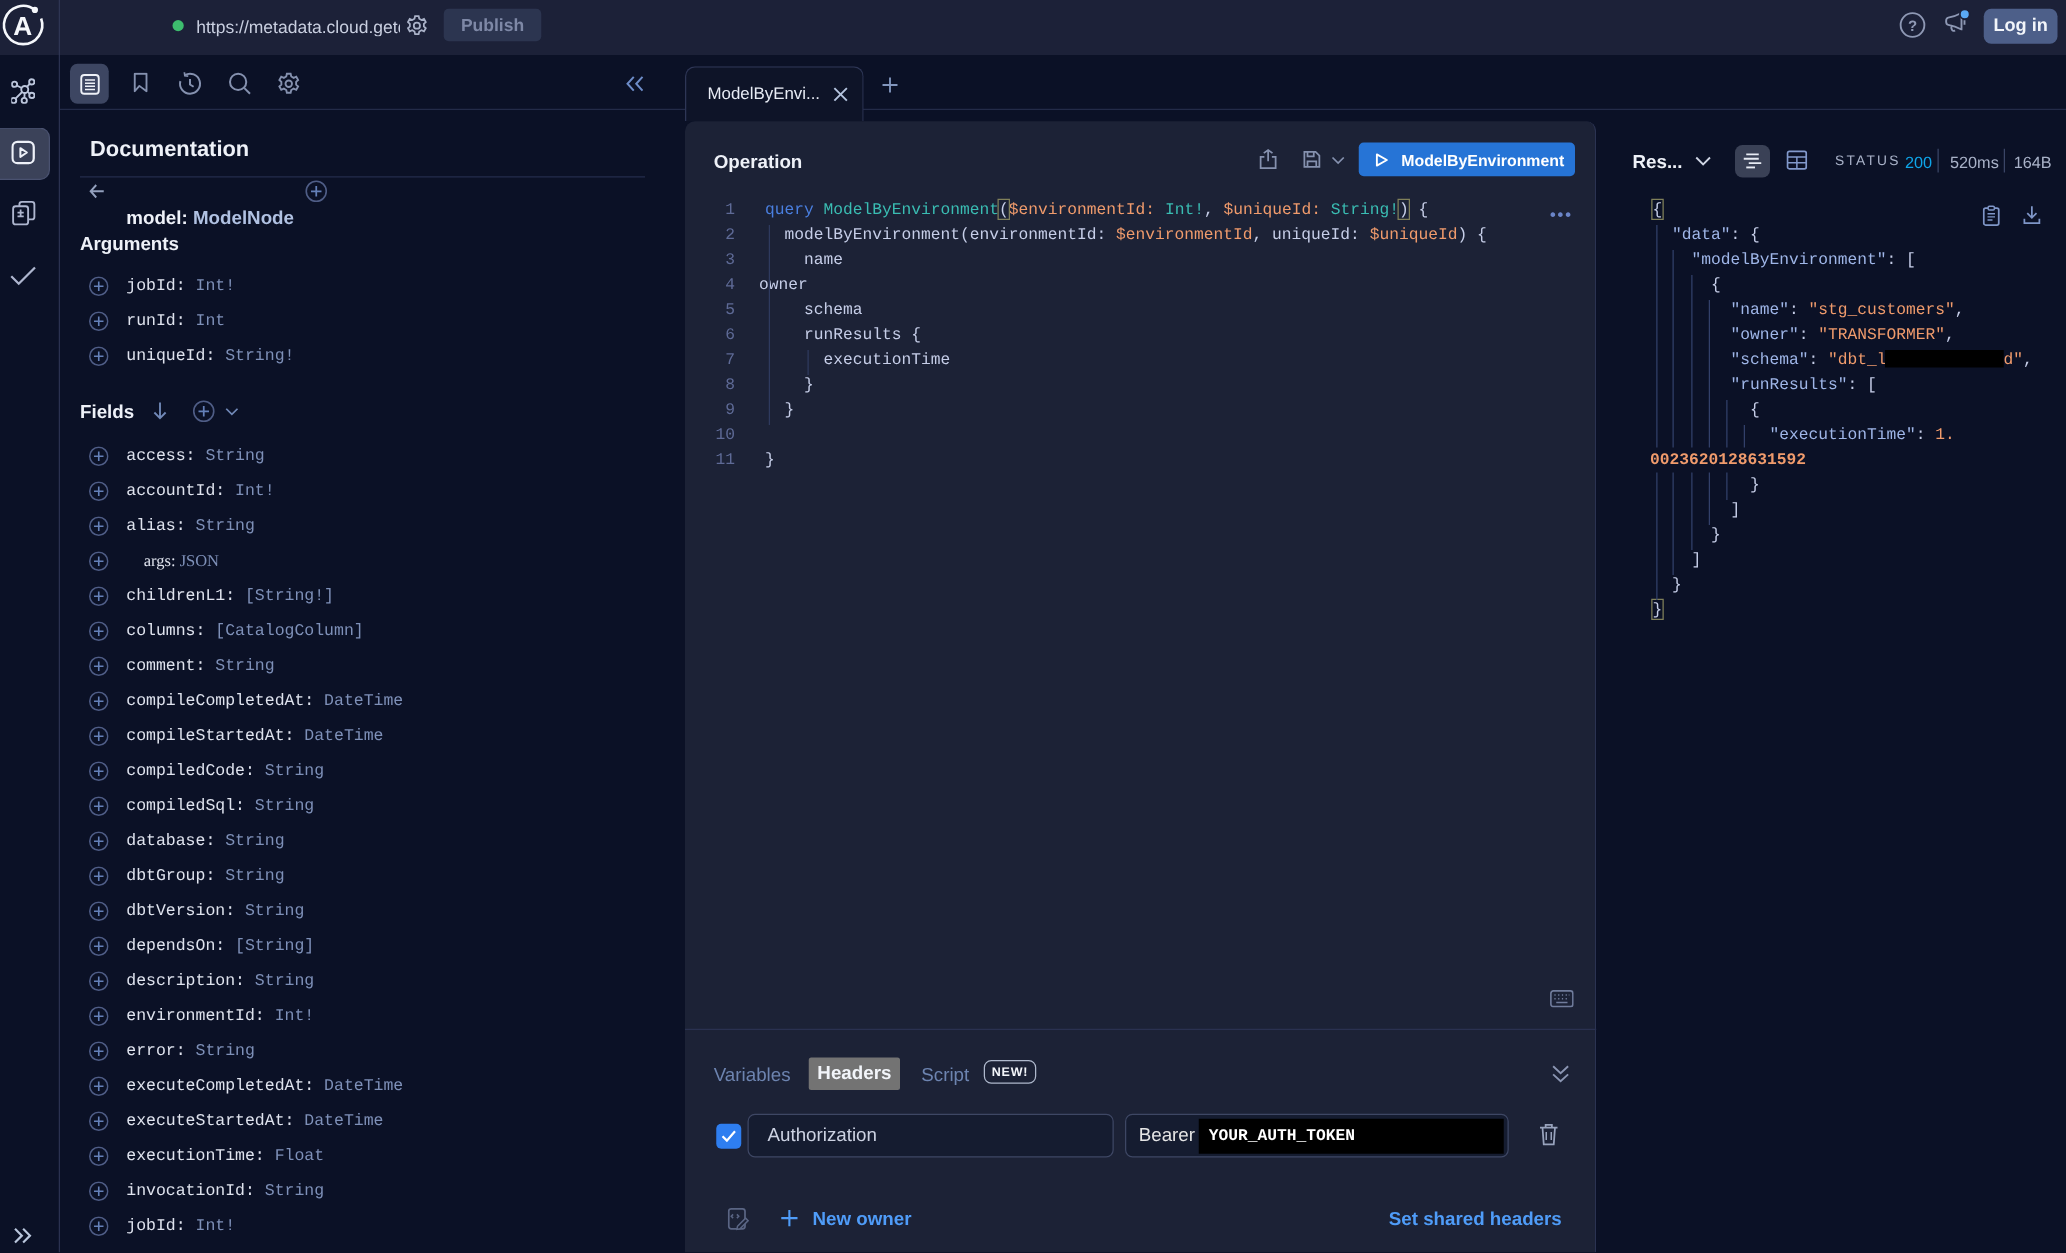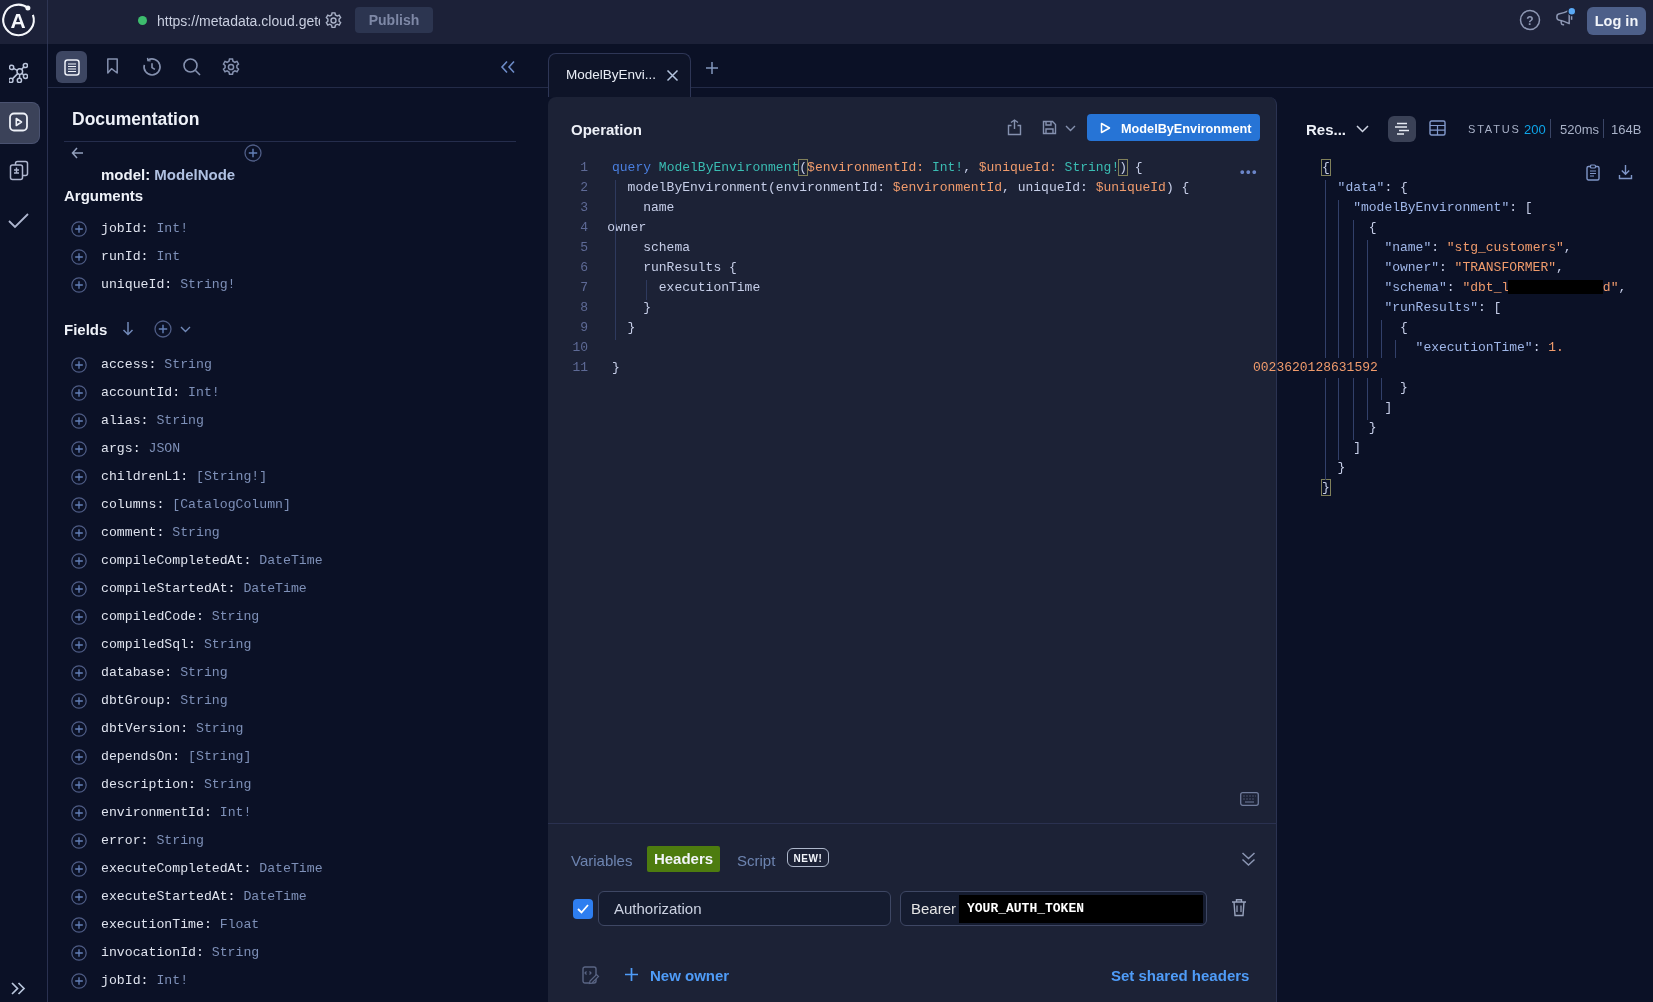--- a/index.html
+++ b/index.html
@@ -32,21 +32,21 @@
 #card { position:absolute; left:548px; top:97px; width:729px; height:905px; background:#1c2236; border-right:1px solid #2b3352; border-radius:8px 8px 0 0; }
 .codeline { position:absolute; left:0; font-size:13px; white-space:pre; color:#c6cee8; }
 .lnum { position:absolute; font-size:13px; color:#5e6a96; text-align:right; width:20px; }
 .kw { color:#4a7fe0; }
 .teal { color:#3abdb3; }
 .orange { color:#f09b6c; }
 .bbox { outline:1px solid #80805a; outline-offset:0px; }
 .guide { position:absolute; width:1px; background:#2e3a5e; }
 
 .btab { color:#6d84b0; font-size:15px; }
-#hpill { position:absolute; left:647px; top:846px; width:73px; height:26px; background:#4d7c0f; border-radius:2px; color:#f2f5fa; font-size:15px; font-weight:bold; text-align:center; line-height:26px; }
+#hpill { position:absolute; left:647px; top:846px; width:73px; height:26px; background:#737373; border-radius:2px; color:#f2f5fa; font-size:15px; font-weight:bold; text-align:center; line-height:26px; }
 .inputbox { position:absolute; height:35px; border:1px solid #3e4764; border-radius:6px; background:#151c30; }
 .bluelink { color:#4f9cf8; font-size:15px; font-weight:bold; }
 
 .jline { position:absolute; font-size:13px; white-space:pre; color:#c6cee8; }
 .jkey { color:#9fb6e8; }
 .jstr { color:#f09b6c; }
 .jguide { position:absolute; width:1px; background:#32406a; }
 .statgray { color:#a9b2c8; }
 svg { display:block; }
 .icon { position:absolute; }
@@ -187,21 +187,21 @@
     <div class="frow mono" style="left:101px;top:385px;"><span class="fname">accountId: </span><span class="ftype">Int!</span></div>
     <svg class="icon" style="left:71px;top:413px;" width="16" height="16" viewBox="0 0 16 16">
       <circle cx="8" cy="8" r="7.2" fill="none" stroke="#4f5d86" stroke-width="1.2"></circle>
       <path d="M8 4.2v7.6M4.2 8h7.6" stroke="#6480b8" stroke-width="1.3"></path>
     </svg>
     <div class="frow mono" style="left:101px;top:413px;"><span class="fname">alias: </span><span class="ftype">String</span></div>
     <svg class="icon" style="left:71px;top:441px;" width="16" height="16" viewBox="0 0 16 16">
       <circle cx="8" cy="8" r="7.2" fill="none" stroke="#4f5d86" stroke-width="1.2"></circle>
       <path d="M8 4.2v7.6M4.2 8h7.6" stroke="#6480b8" stroke-width="1.3"></path>
     </svg>
-    <div class="frow mono" style="left:101px;top:441px;"><span class="fname">args: </span><span class="ftype">JSON</span></div>
+    <div class="frow mono" style="left:115px;top:441px;font-family:Liberation Serif, serif;"><span class="fname">args: </span><span class="ftype">JSON</span></div>
     <svg class="icon" style="left:71px;top:469px;" width="16" height="16" viewBox="0 0 16 16">
       <circle cx="8" cy="8" r="7.2" fill="none" stroke="#4f5d86" stroke-width="1.2"></circle>
       <path d="M8 4.2v7.6M4.2 8h7.6" stroke="#6480b8" stroke-width="1.3"></path>
     </svg>
     <div class="frow mono" style="left:101px;top:469px;"><span class="fname">childrenL1: </span><span class="ftype">[String!]</span></div>
     <svg class="icon" style="left:71px;top:497px;" width="16" height="16" viewBox="0 0 16 16">
       <circle cx="8" cy="8" r="7.2" fill="none" stroke="#4f5d86" stroke-width="1.2"></circle>
       <path d="M8 4.2v7.6M4.2 8h7.6" stroke="#6480b8" stroke-width="1.3"></path>
     </svg>
     <div class="frow mono" style="left:101px;top:497px;"><span class="fname">columns: </span><span class="ftype">[CatalogColumn]</span></div>
@@ -418,21 +418,21 @@
     <div class="jline mono" style="left:1322.0px;top:160px;"><span class="bbox">{</span></div>
     <div class="jline mono" style="left:1337.6px;top:180px;"><span class="jkey">"data"</span>: {</div>
     <div class="jline mono" style="left:1353.2px;top:200px;"><span class="jkey">"modelByEnvironment"</span>: [</div>
     <div class="jline mono" style="left:1368.8px;top:220px;">{</div>
     <div class="jline mono" style="left:1384.4px;top:240px;"><span class="jkey">"name"</span>: <span class="jstr">"stg_customers"</span>,</div>
     <div class="jline mono" style="left:1384.4px;top:260px;"><span class="jkey">"owner"</span>: <span class="jstr">"TRANSFORMER"</span>,</div>
     <div class="jline mono" style="left:1384.4px;top:280px;"><span class="jkey">"schema"</span>: <span class="jstr">"dbt_laaaaaaaaaaaad"</span>,</div>
     <div class="jline mono" style="left:1384.4px;top:300px;"><span class="jkey">"runResults"</span>: [</div>
     <div class="jline mono" style="left:1400.0px;top:320px;">{</div>
     <div class="jline mono" style="left:1415.6px;top:340px;"><span class="jkey">"executionTime"</span>: <span class="jstr">1.</span></div>
-    <div class="jline mono" style="left:1253px;top:360px;"><span class="jstr" style="margin-left:-0px;">0023620128631592</span></div>
+    <div class="jline mono" style="left:1320px;top:360px;font-weight:bold;"><span class="jstr" style="margin-left:-0px;">0023620128631592</span></div>
     <div class="jline mono" style="left:1400.0px;top:380px;">}</div>
     <div class="jline mono" style="left:1384.4px;top:400px;">]</div>
     <div class="jline mono" style="left:1368.8px;top:420px;">}</div>
     <div class="jline mono" style="left:1353.2px;top:440px;">]</div>
     <div class="jline mono" style="left:1337.6px;top:460px;">}</div>
     <div class="jline mono" style="left:1322.0px;top:480px;"><span class="bbox">}</span></div>
     <div class="jguide" style="left:1324.5px;top:180px;height:178px;"></div>
     <div class="jguide" style="left:1324.5px;top:378px;height:102px;"></div>
     <div class="jguide" style="left:1338px;top:200px;height:158px;"></div>
     <div class="jguide" style="left:1338px;top:378px;height:82px;"></div>

